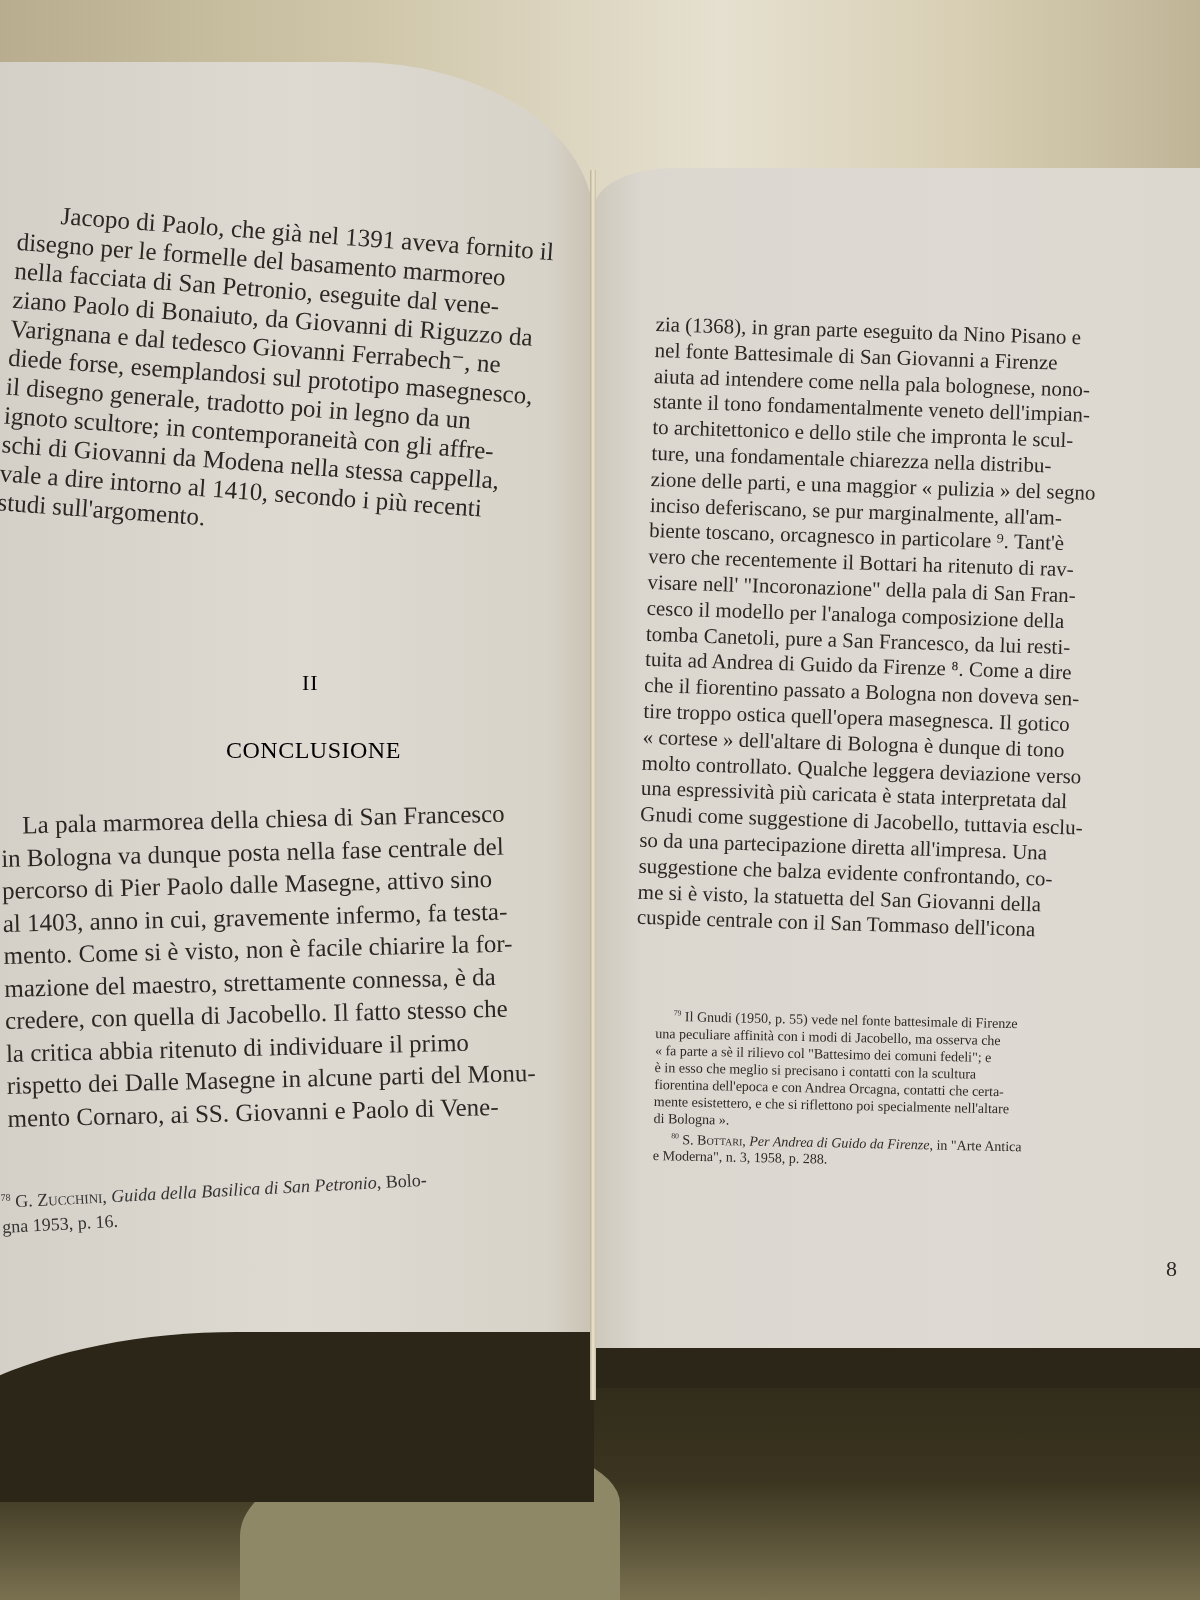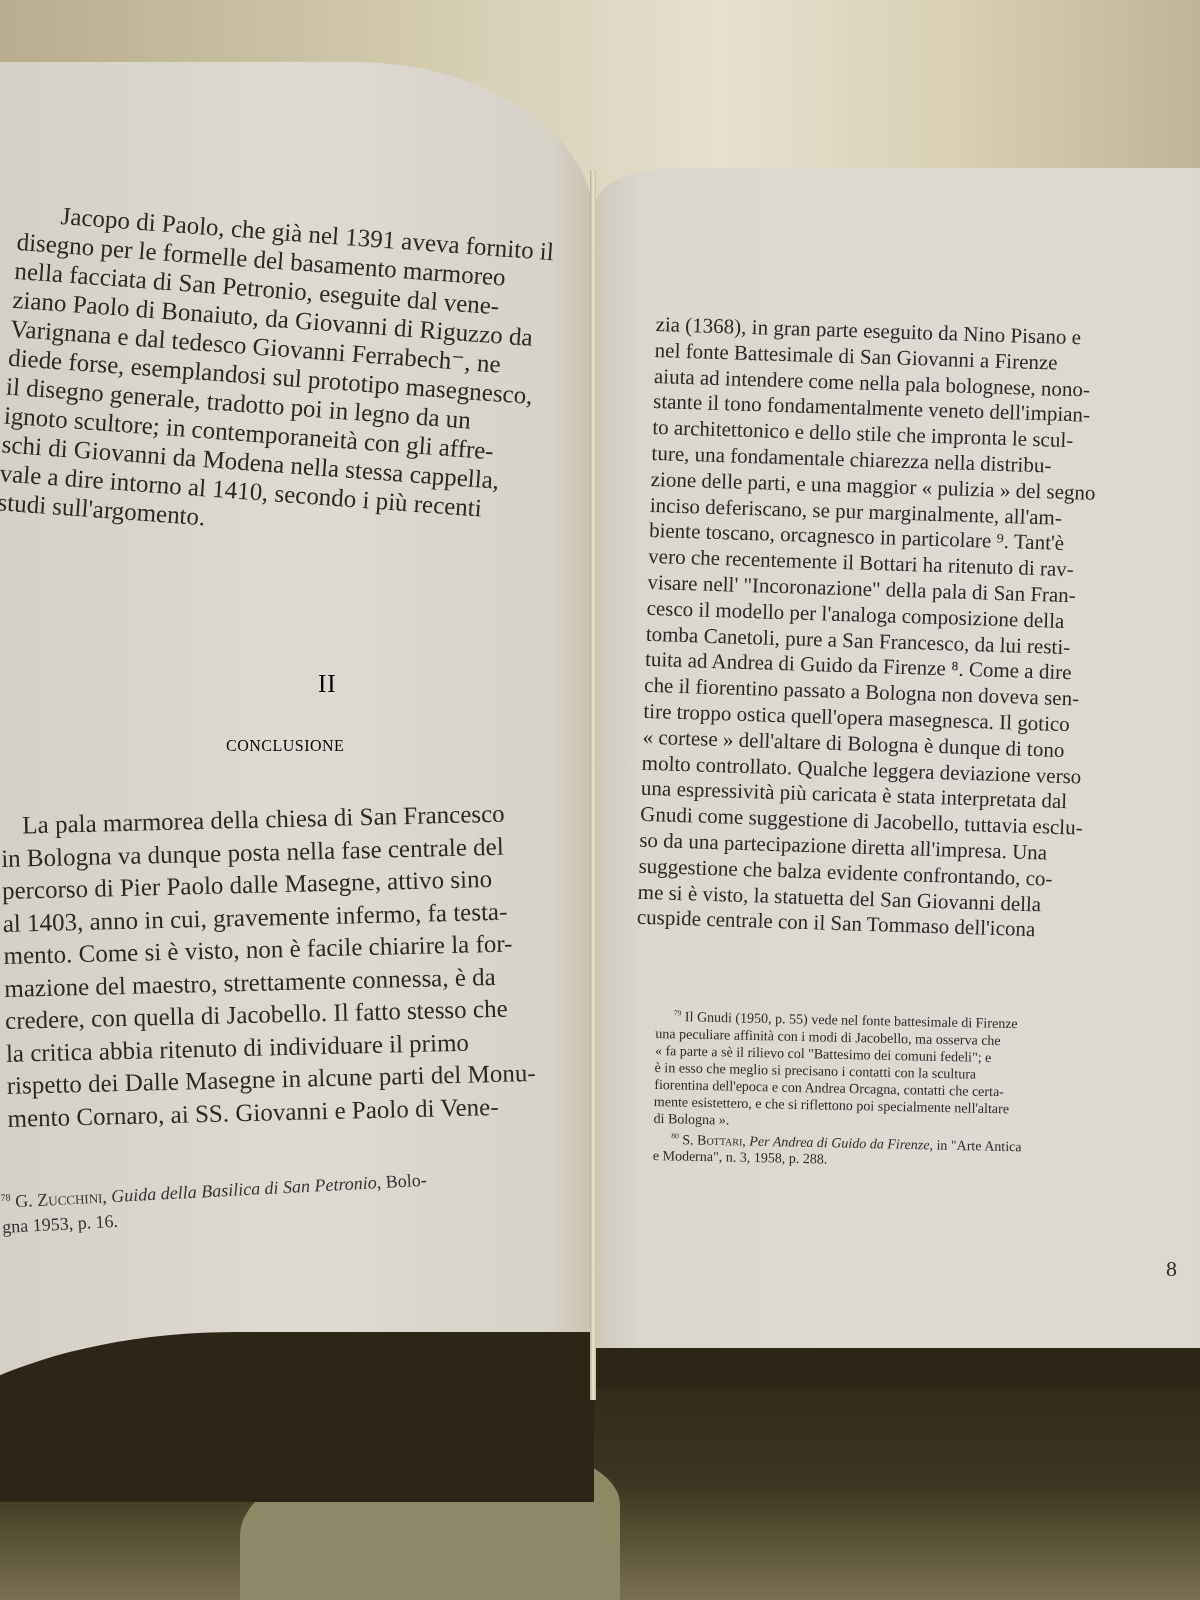--- a/index.html
+++ b/index.html
@@ -89,30 +89,30 @@
       left: 20px;
       top: 198px;
       transform: rotate(4.2deg);
       transform-origin: left top;
       font-size: 25px;
       line-height: 29px;
     }
     .left-top .line.indent { padding-left: 42px; }
     .chapter-number {
       position: absolute;
-      left: 318px;
+      left: 302px;
       top: 670px;
-      font-size: 25px;
+      font-size: 22px;
       letter-spacing: 1px;
     }
     .chapter-title {
       position: absolute;
       left: 226px;
       top: 737px;
-      font-size: 16px;
+      font-size: 24px;
       letter-spacing: 0.5px;
     }
     .left-body {
       left: 0px;
       top: 810px;
       font-size: 25px;
       line-height: 32.5px;
       transform: rotate(-1.4deg);
       transform-origin: left top;
     }

